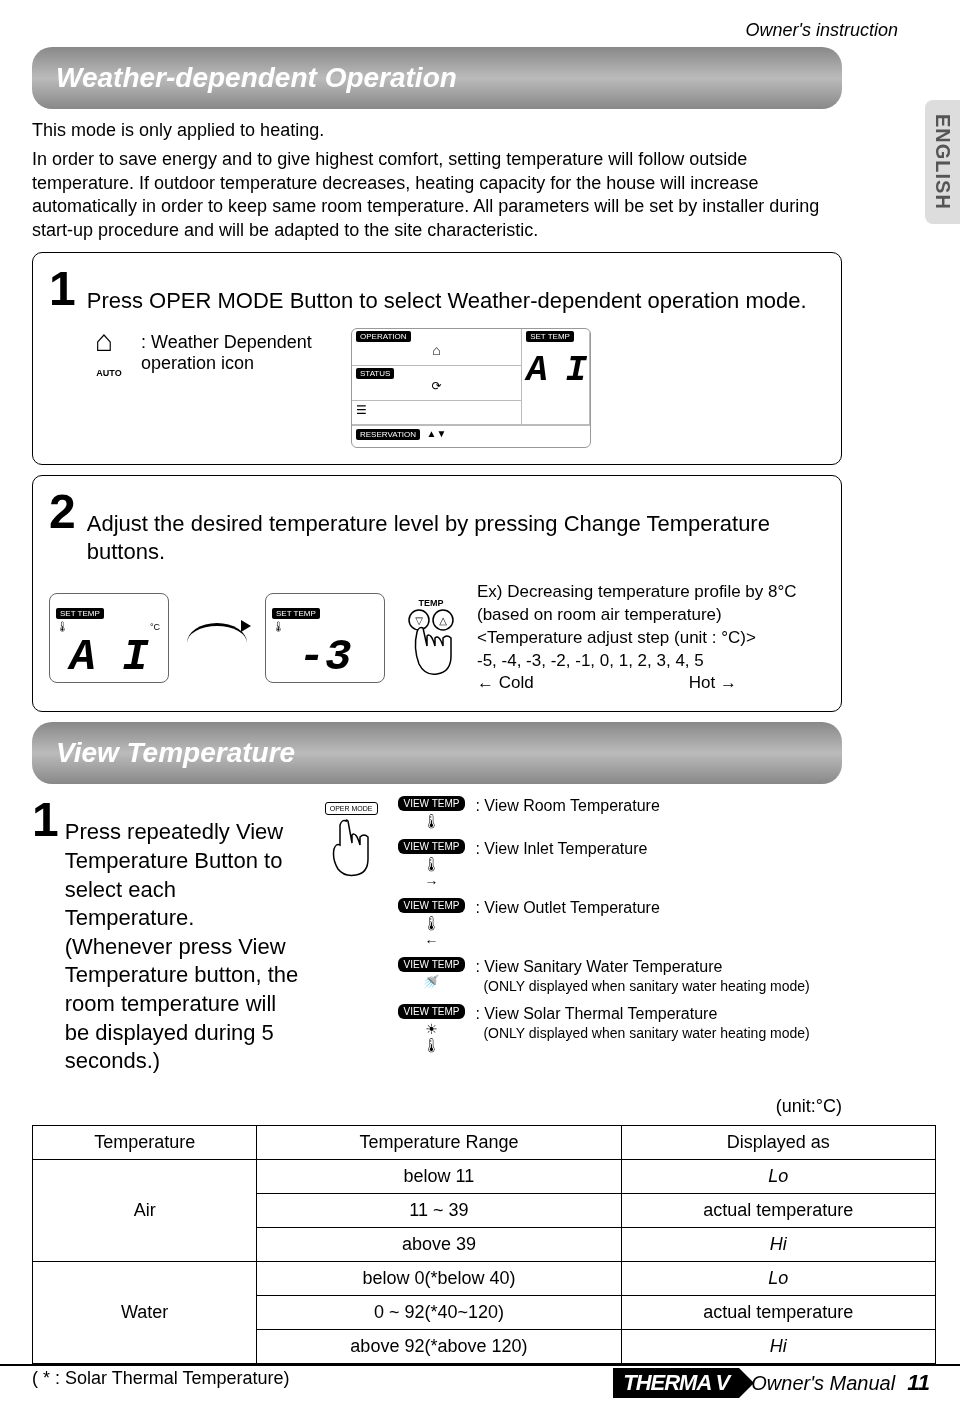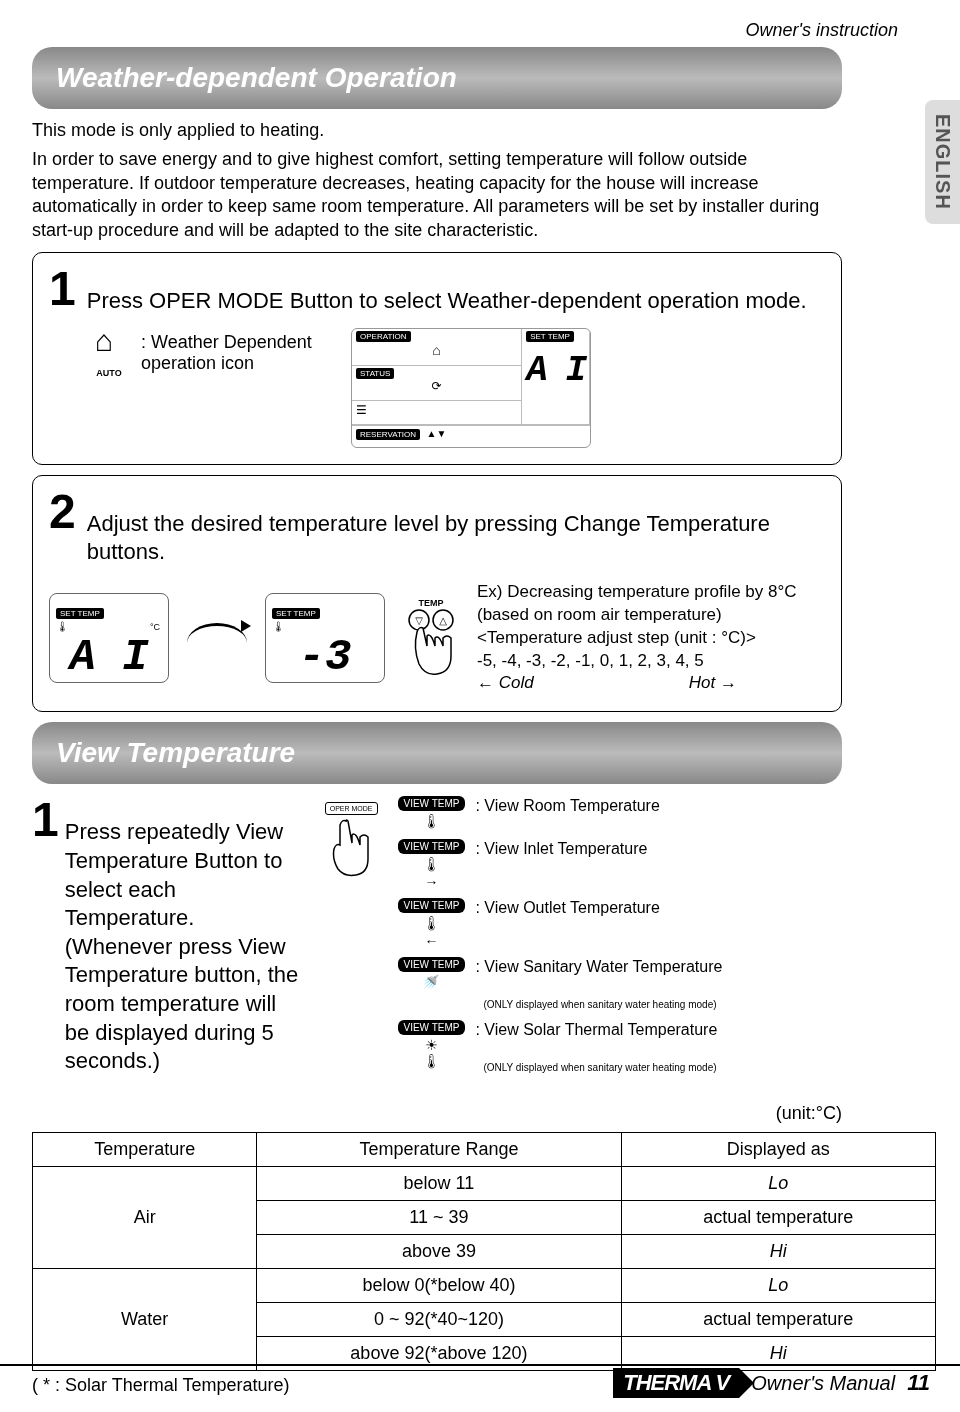--- a/index.html
+++ b/index.html
@@ -104,21 +104,21 @@
   .mini-panel {
     border: 1px solid #666;
     border-radius: 8px;
     width: 120px;
     height: 90px;
     padding: 6px;
     position: relative;
   }
   .mini-panel .lcd-header { margin-bottom: 2px; }
   .explain-text { font-size: 17px; line-height: 1.35; }
-  .cold-hot { display: flex; justify-content: space-between; width: 260px; font-size: 17px; font-style: italic; }
+  .cold-hot { display: flex; justify-content: space-between; width: 260px; font-size: 17px; }
   .vt-badge { background: #000; color: #fff; font-size: 10px; padding: 2px 6px; border-radius: 6px; display: inline-block; }
   .tbl { border-collapse: collapse; width: 904px; margin-top: 8px; border-radius: 24px; }
   .tbl td, .tbl th { border: 1px solid #000; padding: 6px 10px; text-align: center; font-size: 18px; font-weight: normal; }
   .unit-c { text-align: right; font-size: 18px; width: 810px; margin-top: 20px; }
   .footnote { font-size: 18px; margin-top: 4px; }
   .footer {
     position: absolute;
     bottom: 14px; right: 30px;
     display: flex; align-items: center; gap: 12px;
     font-style: italic;
@@ -134,21 +134,21 @@
   .flex-row { display: flex; align-items: flex-start; gap: 20px; }
   .step2-row { display: flex; align-items: center; gap: 18px; margin-top: 14px; }
   .temp-btn-group { display: inline-flex; flex-direction: column; align-items: center; }
   .temp-lbl { font-size: 9px; font-weight: bold; }
   .oper-btn { border: 1px solid #000; border-radius: 3px; padding: 2px 4px; font-size: 7px; text-align: center; line-height: 1; }
   .small-icon { font-size: 14px; display: inline-block; width: 20px; text-align: center; }
   .vt-list { flex: 1; }
   .vt-item { display: flex; align-items: flex-start; gap: 10px; margin-bottom: 10px; }
   .vt-icon-col { display: flex; flex-direction: column; align-items: center; gap: 2px; min-width: 60px; }
   .vt-desc { font-size: 16px; line-height: 1.3; }
-  .vt-sub { font-size: 10px; margin-left: 8px; margin-top: 21px; }
+  .vt-sub { font-size: 14px; margin-left: 8px; }
 </style>
 </head>
 <body>
 
 <div class="page">
   <div class="owner-instruction">Owner's instruction</div>
 
   <div class="section-heading">Weather-dependent Operation</div>
 
   <div class="body-text">This mode is only applied to heating.</div>

